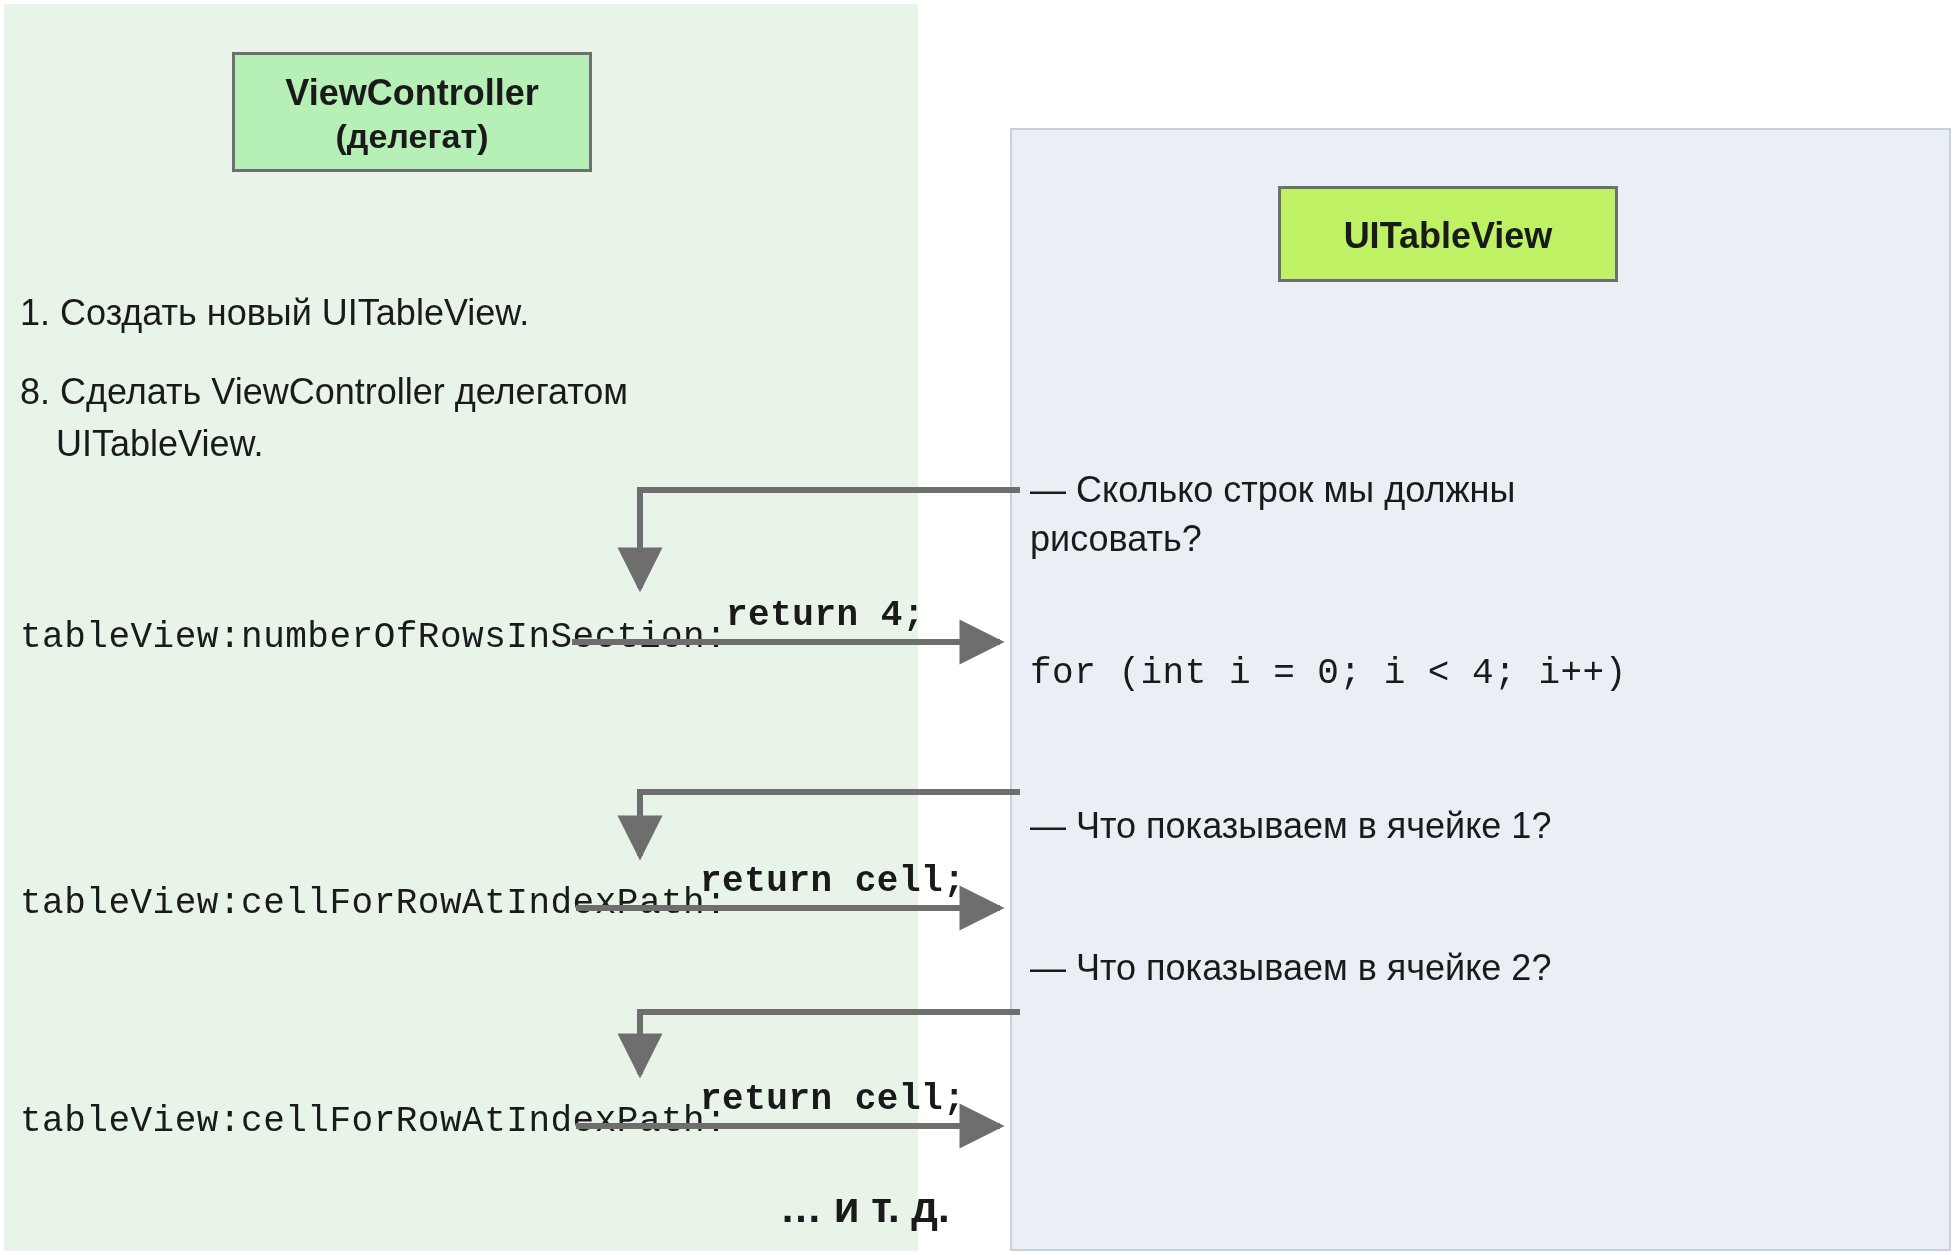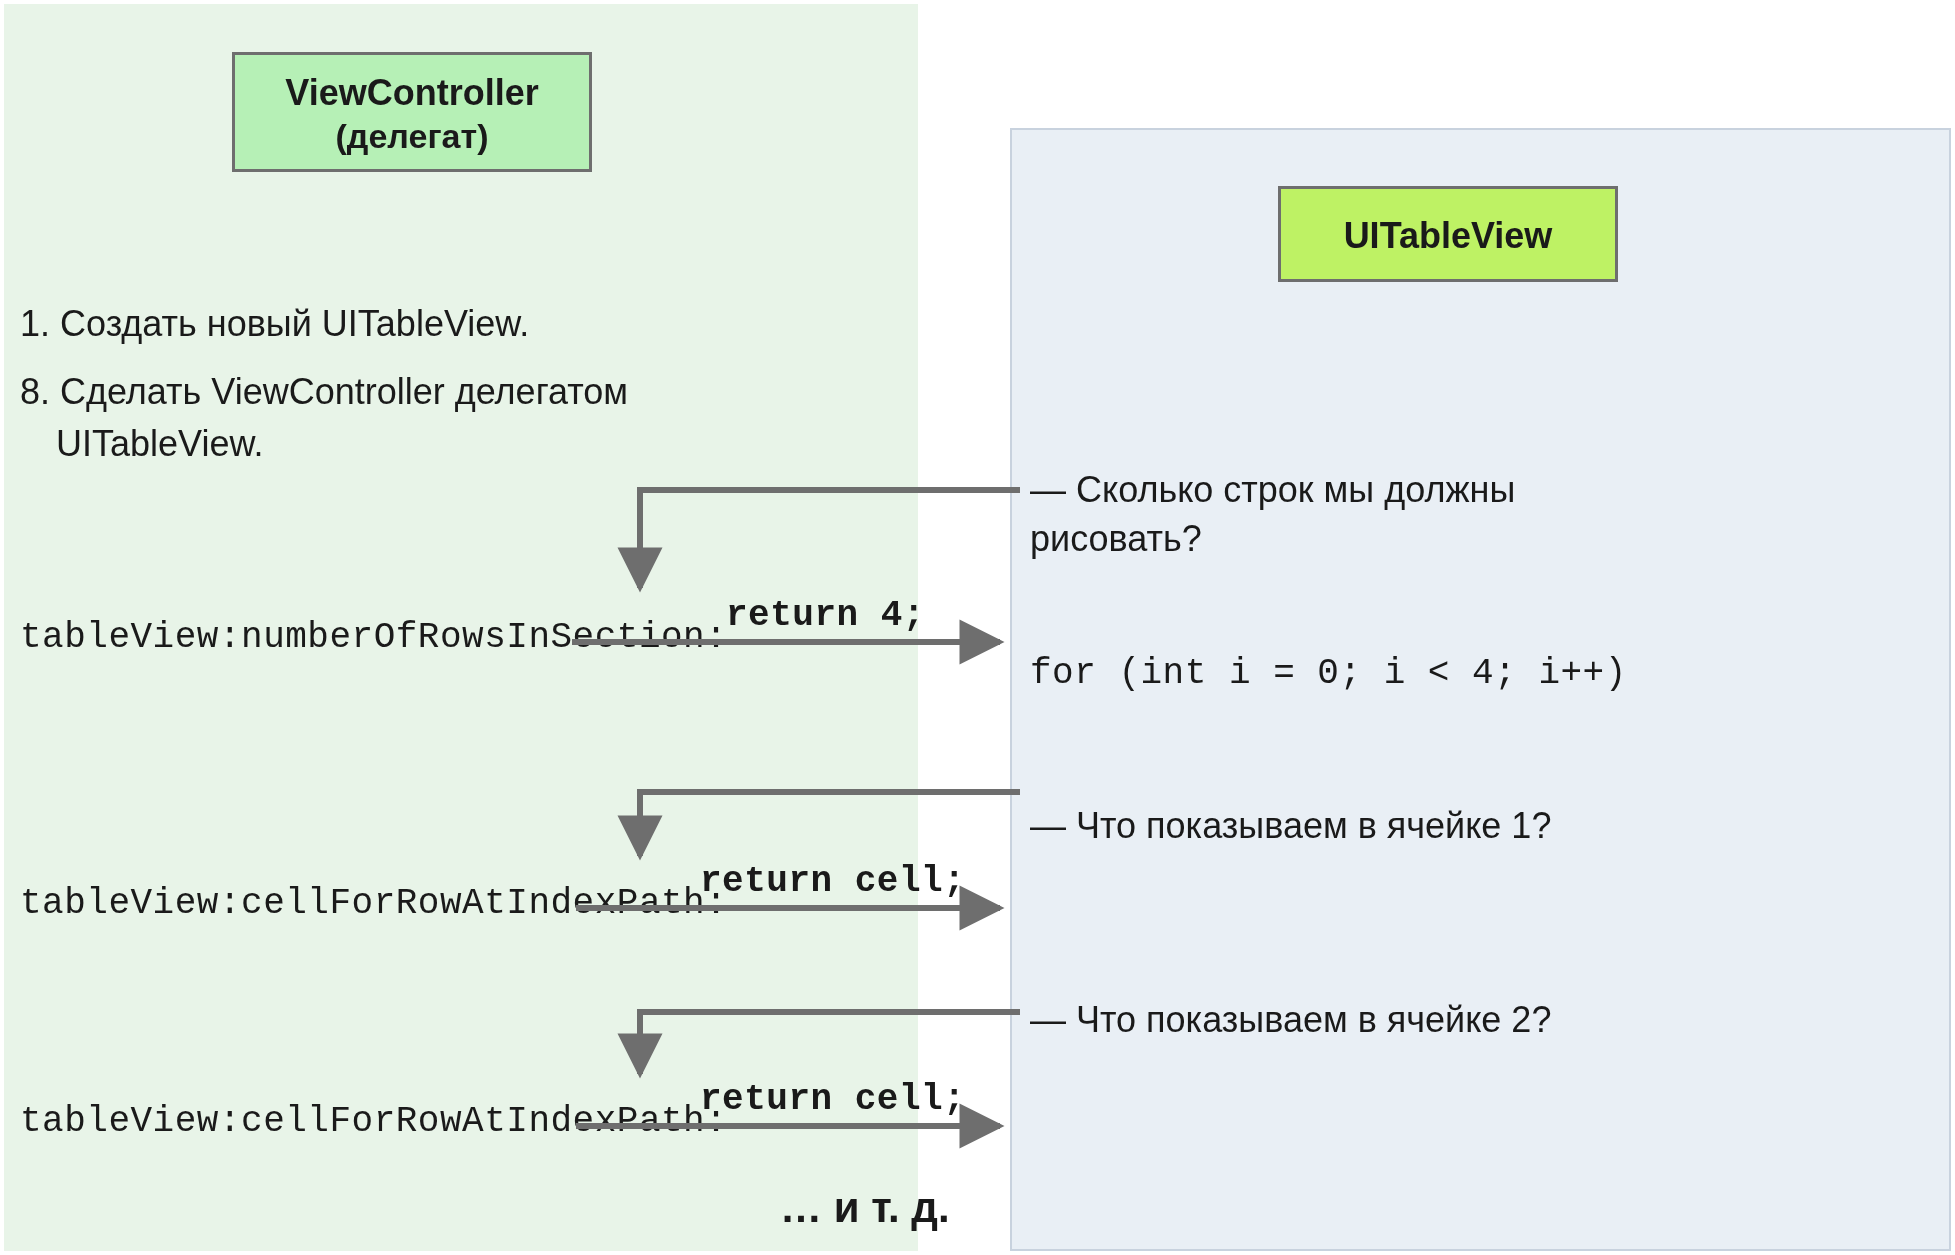--- a/index.html
+++ b/index.html
@@ -65,28 +65,28 @@
   <div class="panel panel-right" style="left:1010px; top:128px; width:941px;  height:1123px;"></div>
 
   <div class="title-box title-green" style="left:232px; top:52px; width:360px; height:120px; padding-top:15px;">
     <div class="t1">ViewController</div>
     <div class="t2">(делегат)</div>
   </div>
   <div class="title-box title-blue" style="left:1278px; top:186px; width:340px; height:96px; padding-top:24px;">
     <div class="t1">UITableView</div>
   </div>
 
-  <div class="label" style="left:20px; top:300px;">1.  Создать новый UITableView.</div>
+  <div class="label" style="left:20px; top:289px;">1.  Создать новый UITableView.</div>
   <div class="label" style="left:20px; top:368px;">8. Сделать ViewController делегатом</div>
   <div class="label" style="left:56px; top:420px;">UITableView.</div>
 
   <div class="label" style="left:1030px; top:466px;">— Сколько строк мы должны рисовать?</div>
   <div class="label mono" style="left:1030px; top:650px;">for (int i = 0; i &lt; 4; i++)</div>
   <div class="label" style="left:1030px; top:768px;margin-top:34px;">— Что показываем в ячейке 1?</div>
-  <div class="label" style="left:1030px; top:996px;text-align:center;">— Что показываем в ячейке 2?</div>
+  <div class="label" style="left:1030px; top:944px;text-align:center;">— Что показываем в ячейке 2?</div>
 
   <div class="label mono" style="left:20px; top:614px;">tableView:numberOfRowsInSection:</div>
   <div class="label mono" style="left:20px; top:880px;">tableView:cellForRowAtIndexPath:</div>
   <div class="label mono" style="left:20px; top:1098px;">tableView:cellForRowAtIndexPath:</div>
 
   <div class="label mono bold" style="left:726px; top:592px;">return 4;</div>
   <div class="label mono bold" style="left:700px; top:858px;">return cell;</div>
   <div class="label mono bold" style="left:700px; top:1076px;">return cell;</div>
 
   <div class="label bold" style="left:780px; top:1180px; font-size:42px;text-align:right;">… и т. д.</div>

